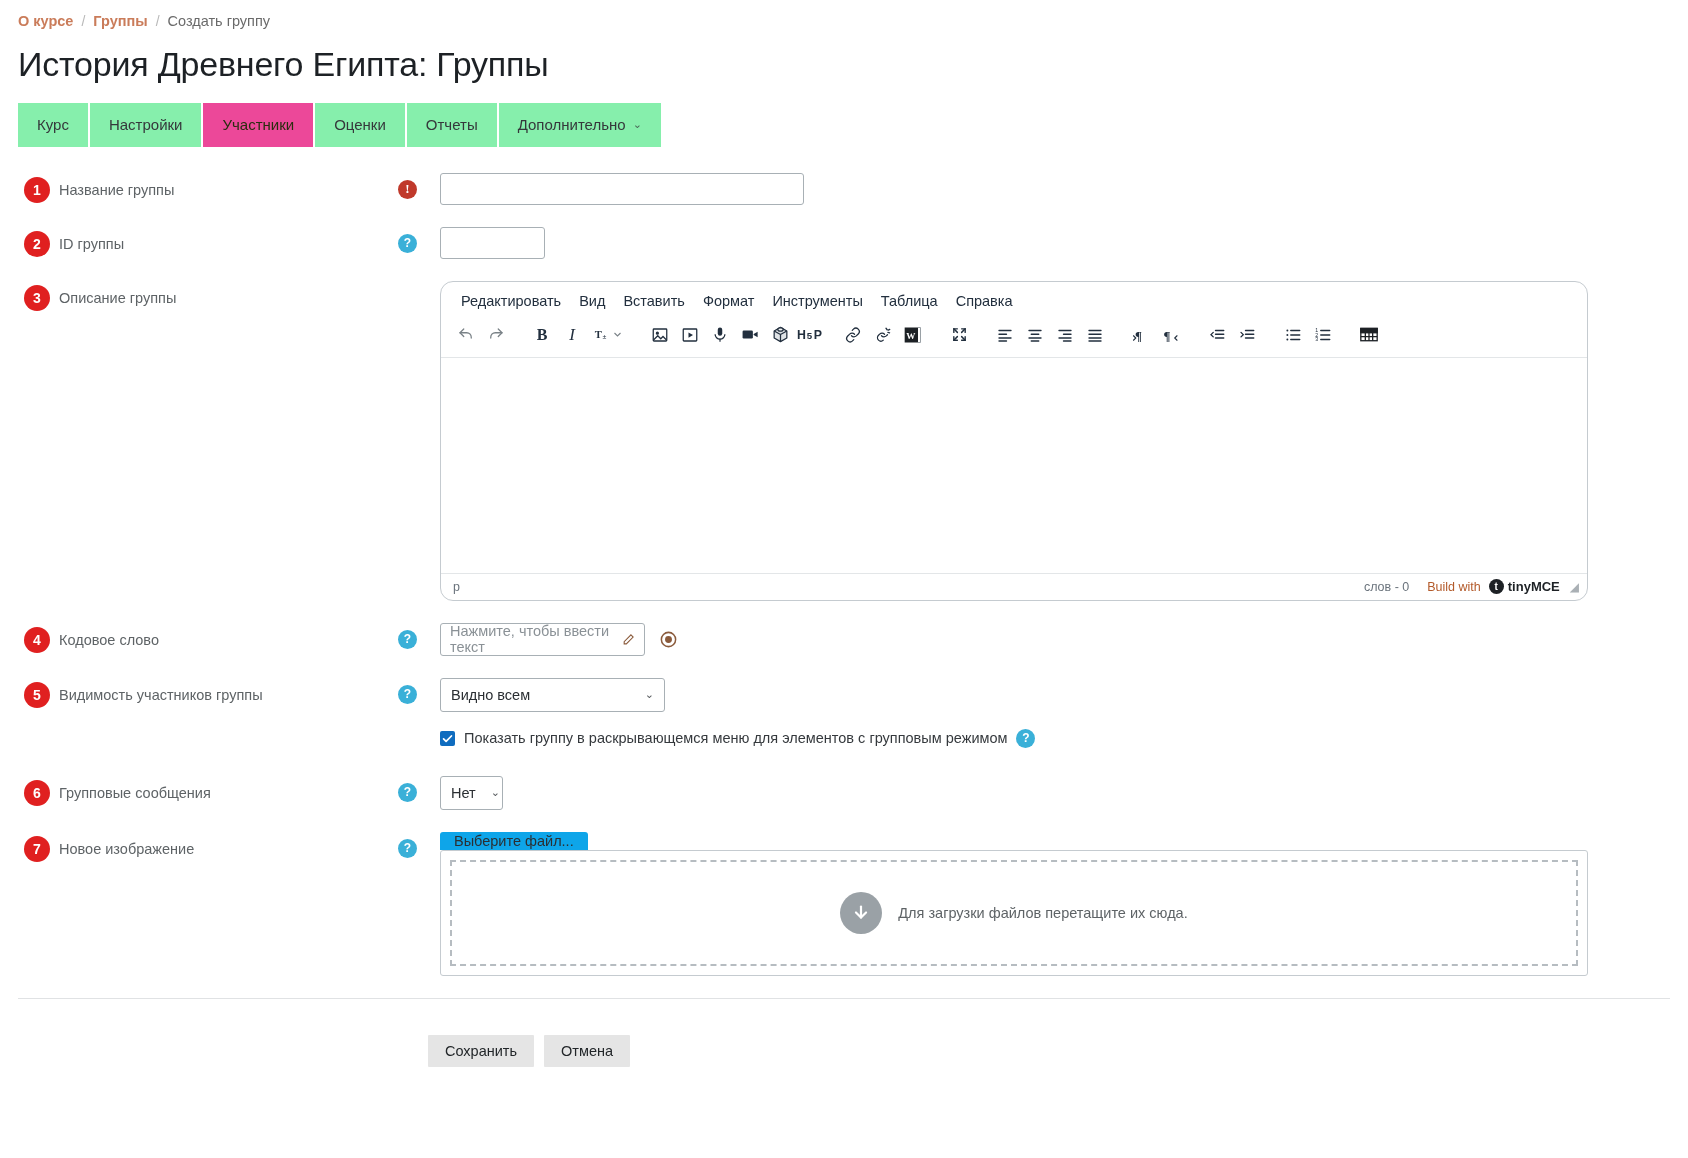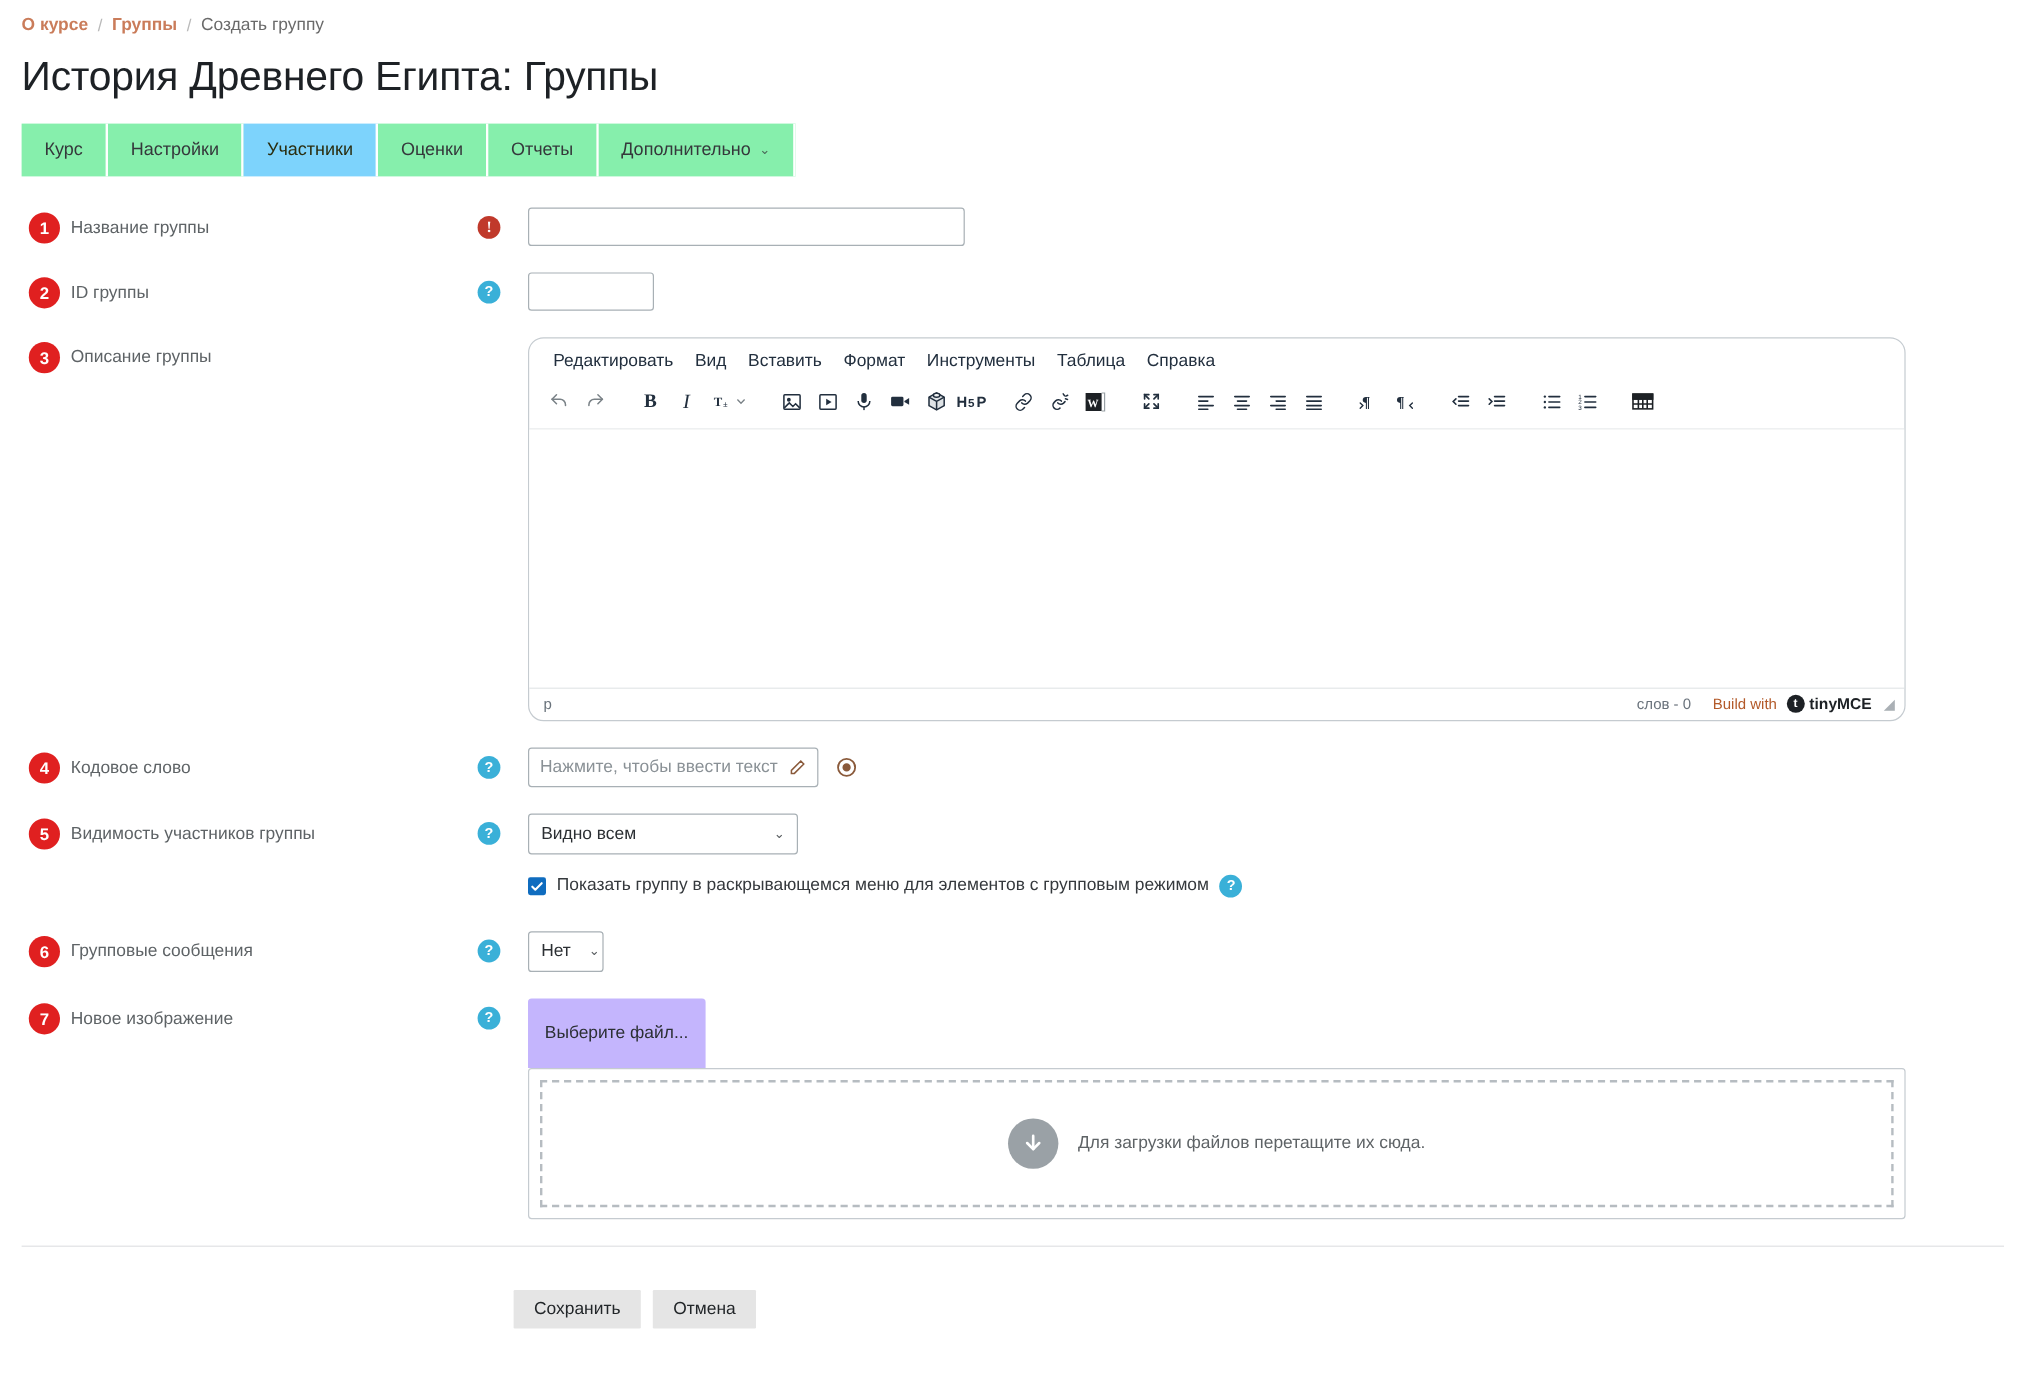--- a/index.html
+++ b/index.html
@@ -30,21 +30,21 @@
     color: #1d2125; margin: 12px 0 18px 0; line-height: 1.2;
   }
 
   
   .tabbar { display: flex; align-items: stretch; height: 44px; margin-bottom: 26px; }
   .tab {
     background: #86efac; color: #35383b; font-size: 15px;
     display: flex; align-items: center; padding: 0 19px;
     border-right: 2px solid #ffffff; cursor: pointer; white-space: nowrap;
   }
-  .tab.active { background: #7dd3fc; color: #2a2d0f; }
+  .tab.active { background: #ec4899; color: #2a2d0f; }
   .tab .chev { margin-left: 7px; font-size: 11px; opacity: .75; }
 
   
   .section-head { display: flex; align-items: center; gap: 16px; margin: 4px 0 20px 2px; }
   .collapse-btn {
     width: 36px; height: 36px; border-radius: 50%;
     background: #f4f5dd; display: flex; align-items: center; justify-content: center;
     cursor: pointer; border: none;
   }
   .collapse-btn svg { stroke: #a9b02e; }
@@ -119,21 +119,21 @@
   .mce-logo { display: flex; align-items: center; gap: 4px; font-weight: 700; color: #1d2125; font-size: 13px; }
   .mce-logo-dot {
     width: 15px; height: 15px; border-radius: 50%; background: #1d2125;
     color: #fff; font-size: 10px; display: flex; align-items: center; justify-content: center;
   }
   .mce-resize { margin-left: 10px; color: #aab0b5; font-size: 12px; cursor: nwse-resize; }
 
   
   .key-wrap { display: flex; align-items: center; gap: 14px; }
   .key-input {
-    width: 242px; height: 33px; border: 1px solid #a8b0b5; border-radius: 3px;
+    width: 205px; height: 33px; border: 1px solid #a8b0b5; border-radius: 3px;
     display: flex; align-items: center; justify-content: space-between;
     padding: 0 9px; color: #8a9196; font-size: 14.5px; cursor: text; background: #fff;
   }
   .eye-btn { cursor: pointer; display: flex; align-items: center; }
 
   
   .select-box {
     border: 1px solid #a8b0b5; border-radius: 3px; background: #fff;
     height: 34px; display: flex; align-items: center; justify-content: space-between;
     padding: 0 10px; font-size: 14.5px; color: #2b2f33; cursor: pointer;
@@ -144,22 +144,22 @@
 
   .check-row { display: flex; align-items: center; gap: 9px; margin-top: 17px; }
   .checkbox {
     width: 15px; height: 15px; border-radius: 2px; background: #0f6cbf;
     display: flex; align-items: center; justify-content: center; cursor: pointer;
   }
   .check-label { font-size: 14.5px; color: #35393d; }
 
   
   .file-btn {
-    background: #c4b5fd; color: #2b2f33; font-size: 14.5px;
-    padding: 21px 14px; border: none; border-radius: 3px 3px 0 0;
+    background: #0ea5e9; color: #2b2f33; font-size: 14.5px;
+    padding: 1px 14px; border: none; border-radius: 3px 3px 0 0;
     cursor: pointer; font-family: inherit; text-align: right;
   }
   .dropzone-outer {
     width: 1148px; height: 126px; border: 1px solid #c5cbd0; border-radius: 3px;
     background: #fff; padding: 9px; margin-top: 0;
   }
   .dropzone-inner {
     width: 100%; height: 100%; border: 2px dashed #b6bcc1;
     display: flex; flex-direction: row; align-items: center; justify-content: center; gap: 16px;
   }

